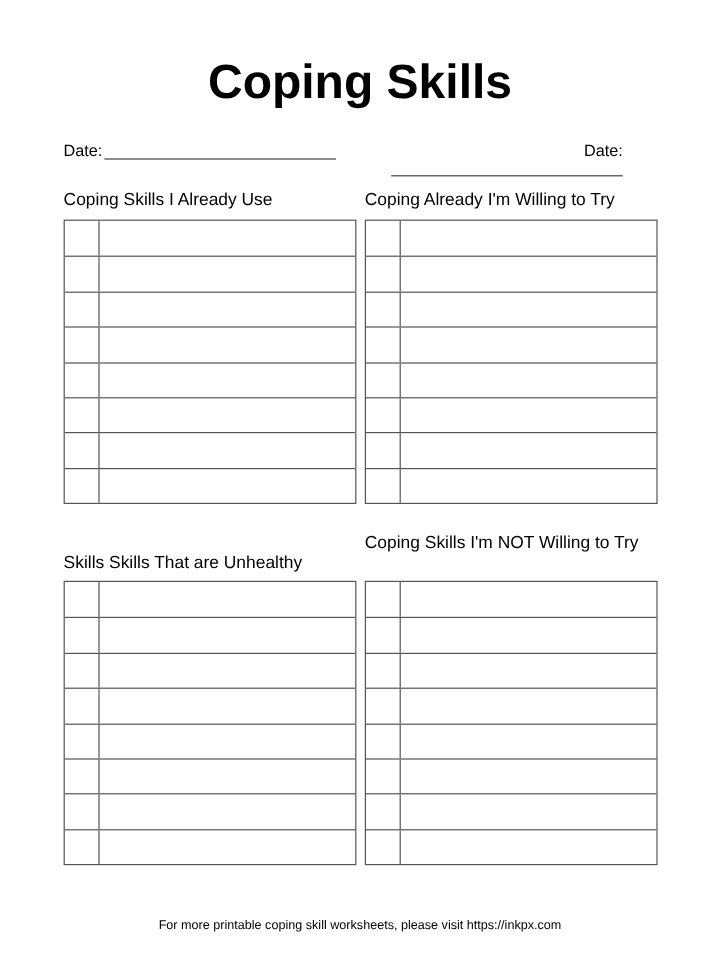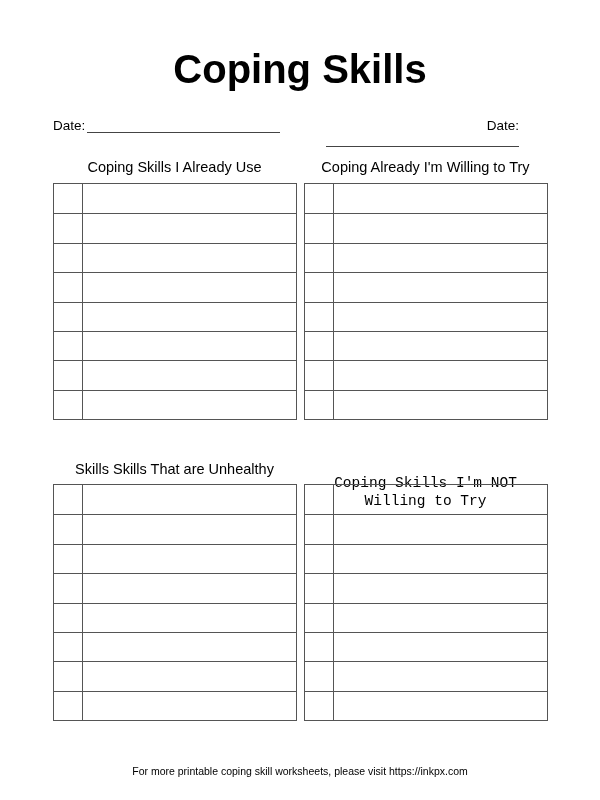--- a/index.html
+++ b/index.html
@@ -6,21 +6,21 @@
   html, body { width:600px; height:800px; background:#ffffff; overflow:hidden; }
   body { position:relative; font-family:"Liberation Sans", "DejaVu Sans", sans-serif; color:#000; }
   .title { position:absolute; top:44px; left:0; width:600px; text-align:center;
            font-size:40px; font-weight:bold; letter-spacing:0px; line-height:50px; }
   .field { position:absolute; top:118px; font-size:13.5px; display:flex; align-items:flex-end; }
   .field .line { border-bottom:1px solid #444; height:14px; margin-left:2px; }
   .field.name { left:53px; }
   .field.name .line { width:193px; }
   .field.date { left:320px;flex-direction:column; }
   .field.date .line { width:193px; margin-left:6px; }
-  .heading { position:absolute; font-size:14.5px; text-align:center; width:243px; line-height:18px; }
+  .heading { position:absolute; font-size:14.5px; width:243px; line-height:18px; }
   .tbl { position:absolute; width:244px; border:1.3px solid #555; }
   .row { display:flex; height:29.4px; border-top:1.3px solid #555; }
   .row:first-child { border-top:none; }
   .row .num { width:29px; border-right:1.3px solid #555; }
   .row .txt { flex:1; }
   .footer { position:absolute; top:765px; left:0; width:600px; text-align:center; font-size:10.5px; }
 </style>
 </head>
 <body>
 
@@ -137,21 +137,21 @@
   <div class="row">
       <div class="num"></div>
       <div class="txt"></div>
     </div>
   <div class="row">
       <div class="num"></div>
       <div class="txt"></div>
     </div>
 </div>
 
-<div class="heading" style="left:304px; top:474px;font-family:Liberation Mono, monospace;">Coping Skills I'm NOT Willing to Try</div>
+<div class="heading" style="left:304px; top:444px;">Coping Skills I'm NOT Willing to Try</div>
 <div class="tbl" style="left:304px; top:484px;">
   <div class="row">
       <div class="num"></div>
       <div class="txt"></div>
     </div>
   <div class="row">
       <div class="num"></div>
       <div class="txt"></div>
     </div>
   <div class="row">

